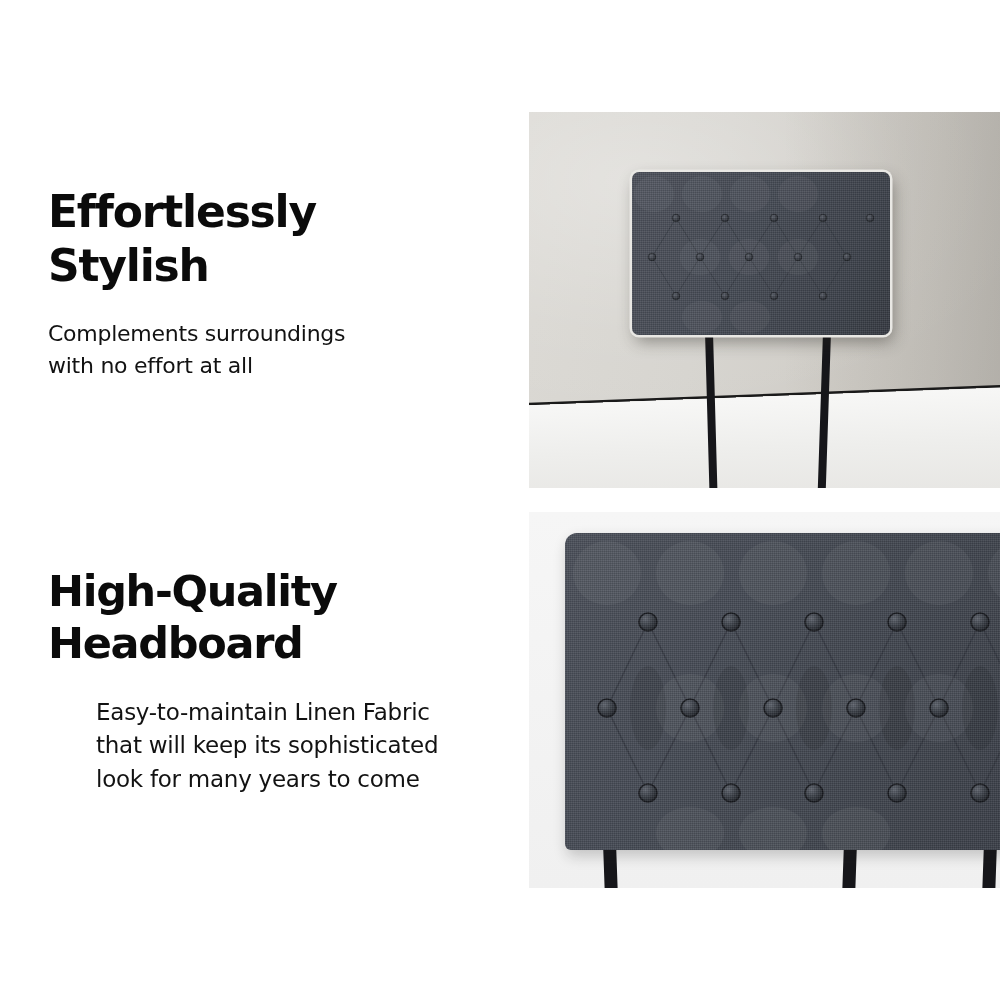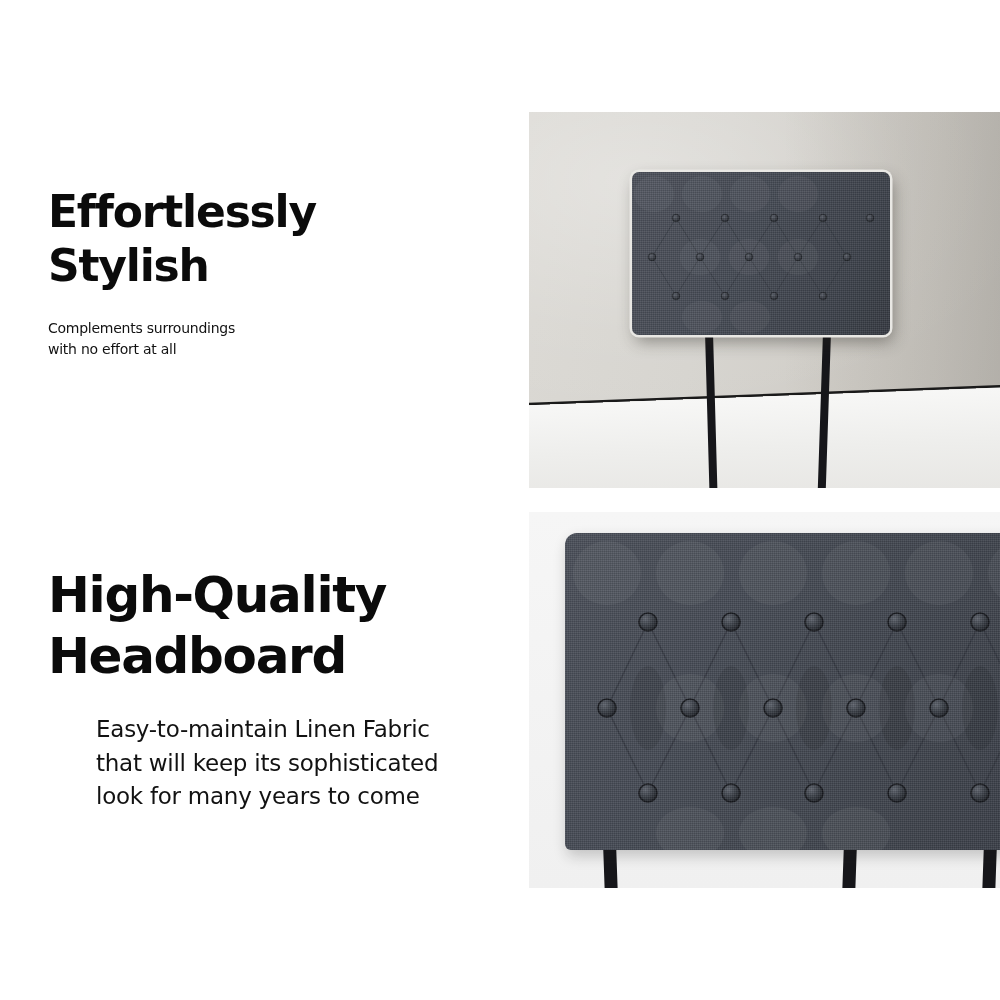--- a/index.html
+++ b/index.html
@@ -37,28 +37,28 @@
   .headline {
     margin: 0;
     color: #0b0b0b;
     font-family: "DejaVu Sans", sans-serif;
     font-weight: bold;
     font-size: 44px;
     line-height: 1.22;
     letter-spacing: -1.2px;
     white-space: pre-line;
   }
-  .block-2 .headline { font-size: 50px; letter-spacing: -1.3px; }
+  .block-2 .headline { font-size: 43px; letter-spacing: -1.3px; }
 
   .subcopy {
     margin: 0;
     color: #121212;
     font-family: "DejaVu Sans", sans-serif;
     font-weight: 400;
-    font-size: 14px;
+    font-size: 22px;
     line-height: 1.46;
     letter-spacing: -0.25px;
     white-space: pre-line;
   }
   .block-1 .subcopy { margin-top: 26px; }
   .block-2 .subcopy { margin-top: 26px; font-size: 23px; margin-left: 48px; }
 
   
   .photo {
     position: absolute;

